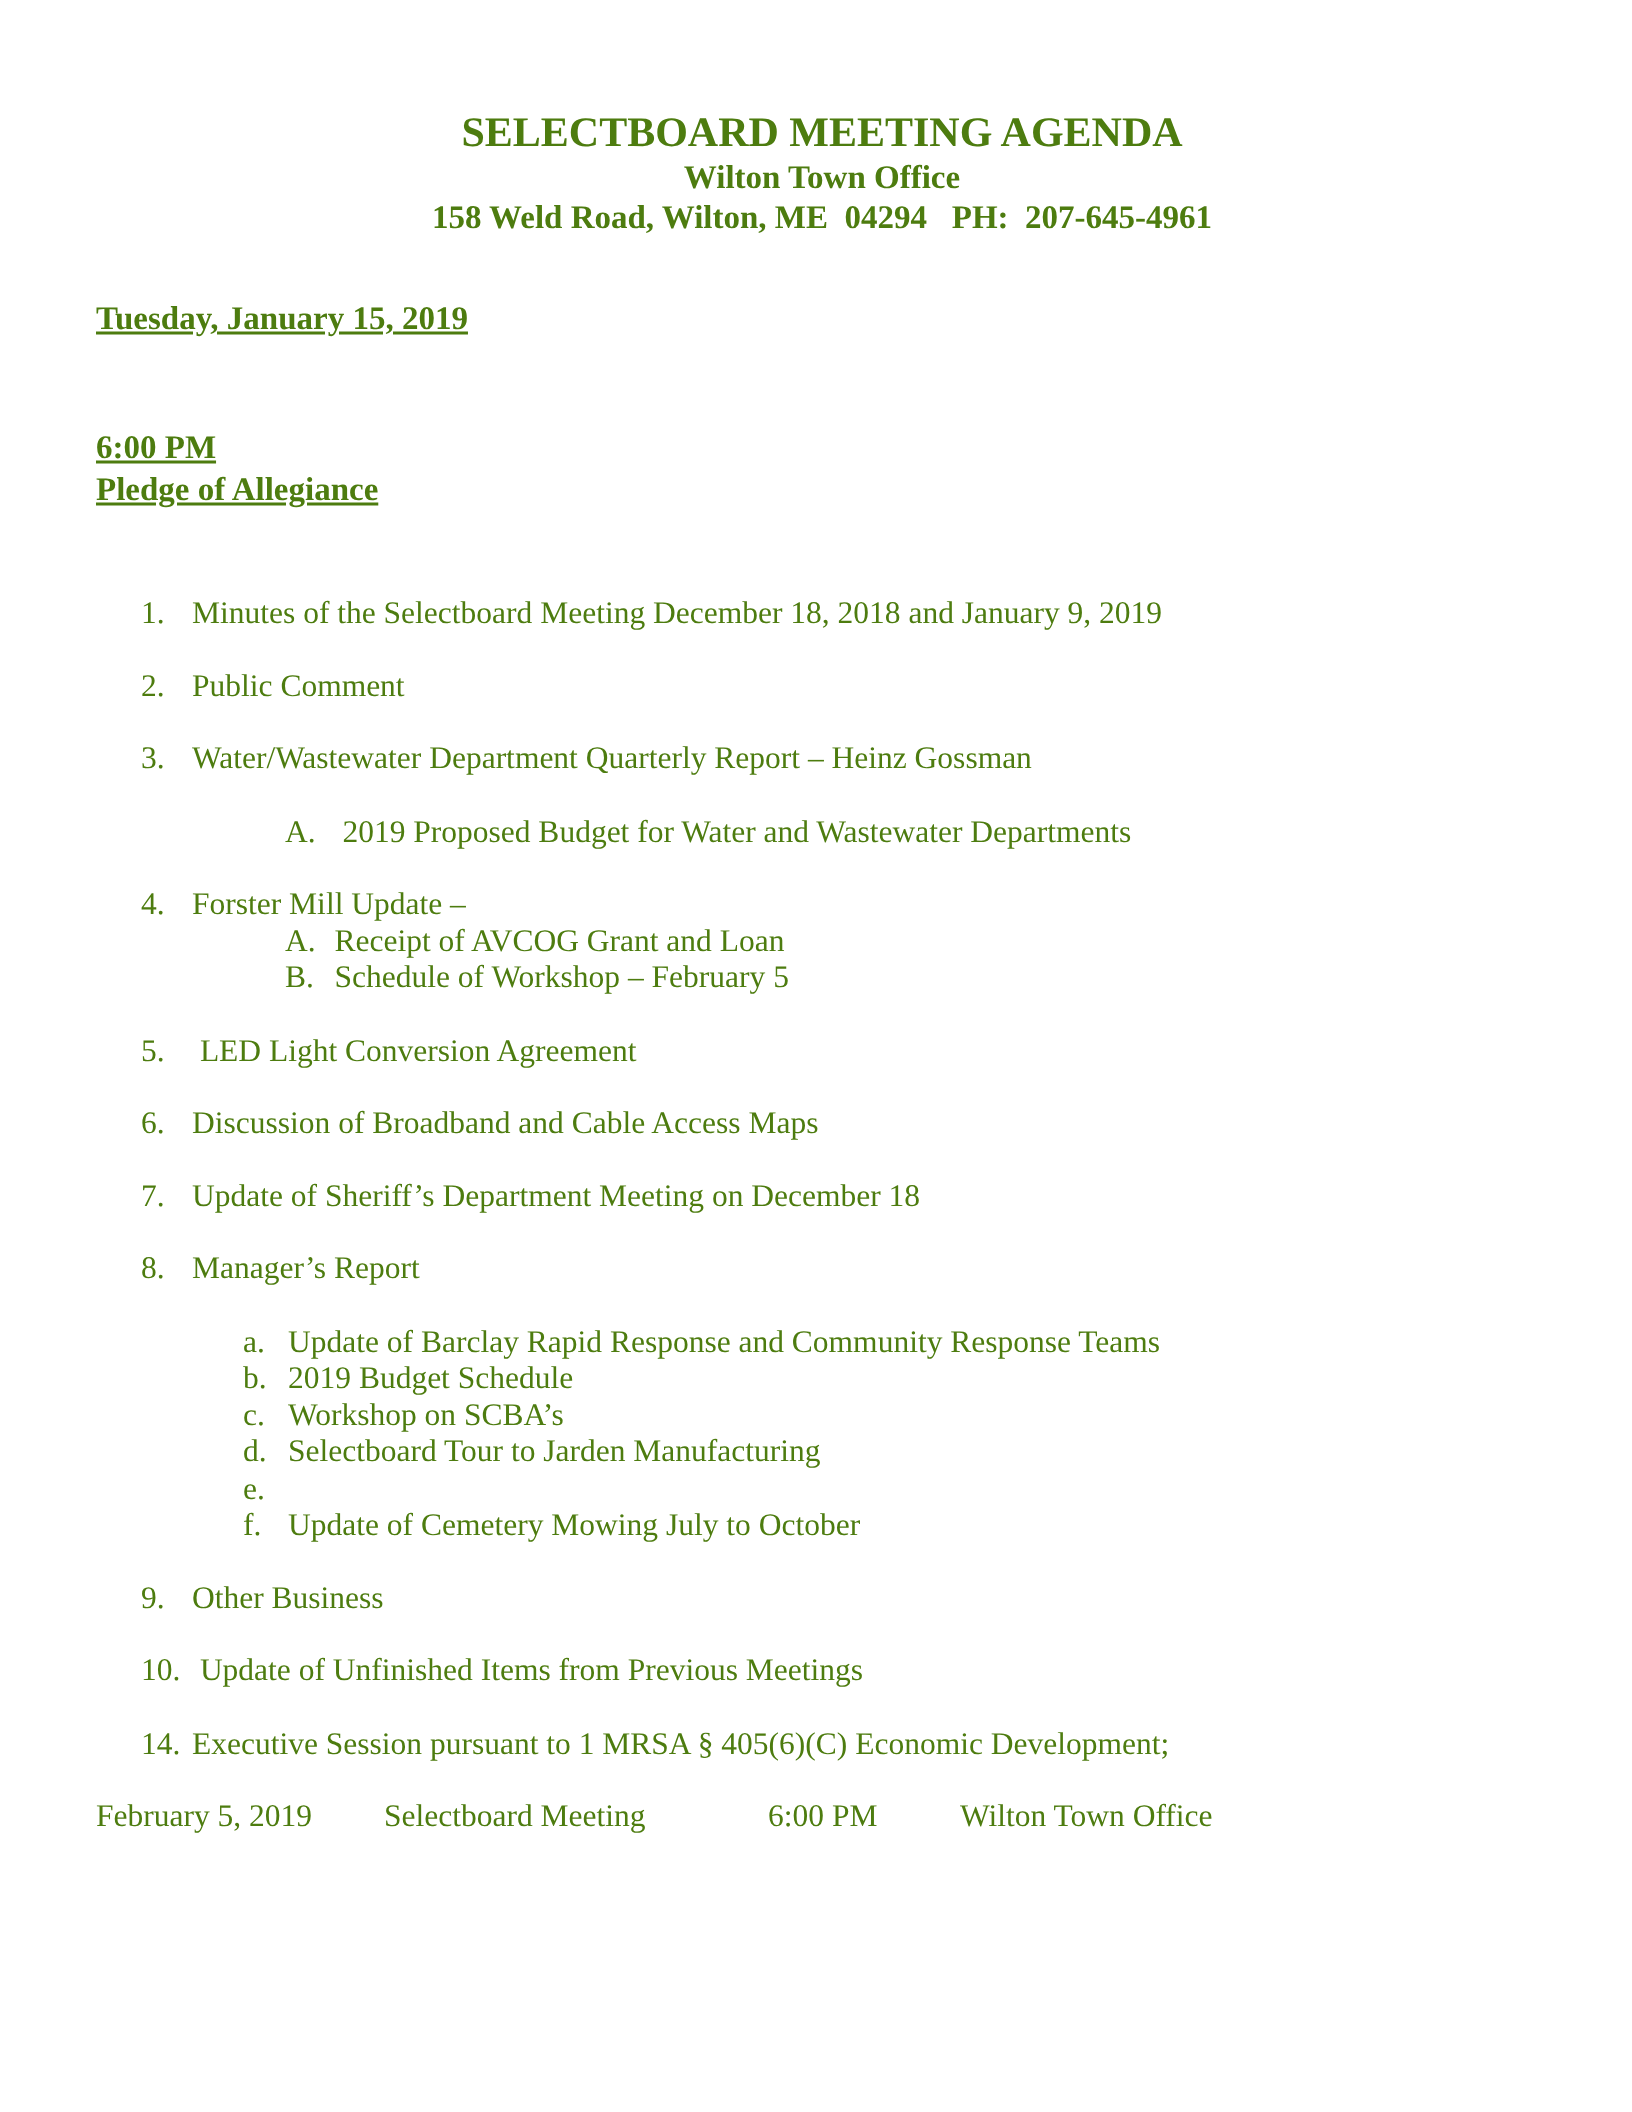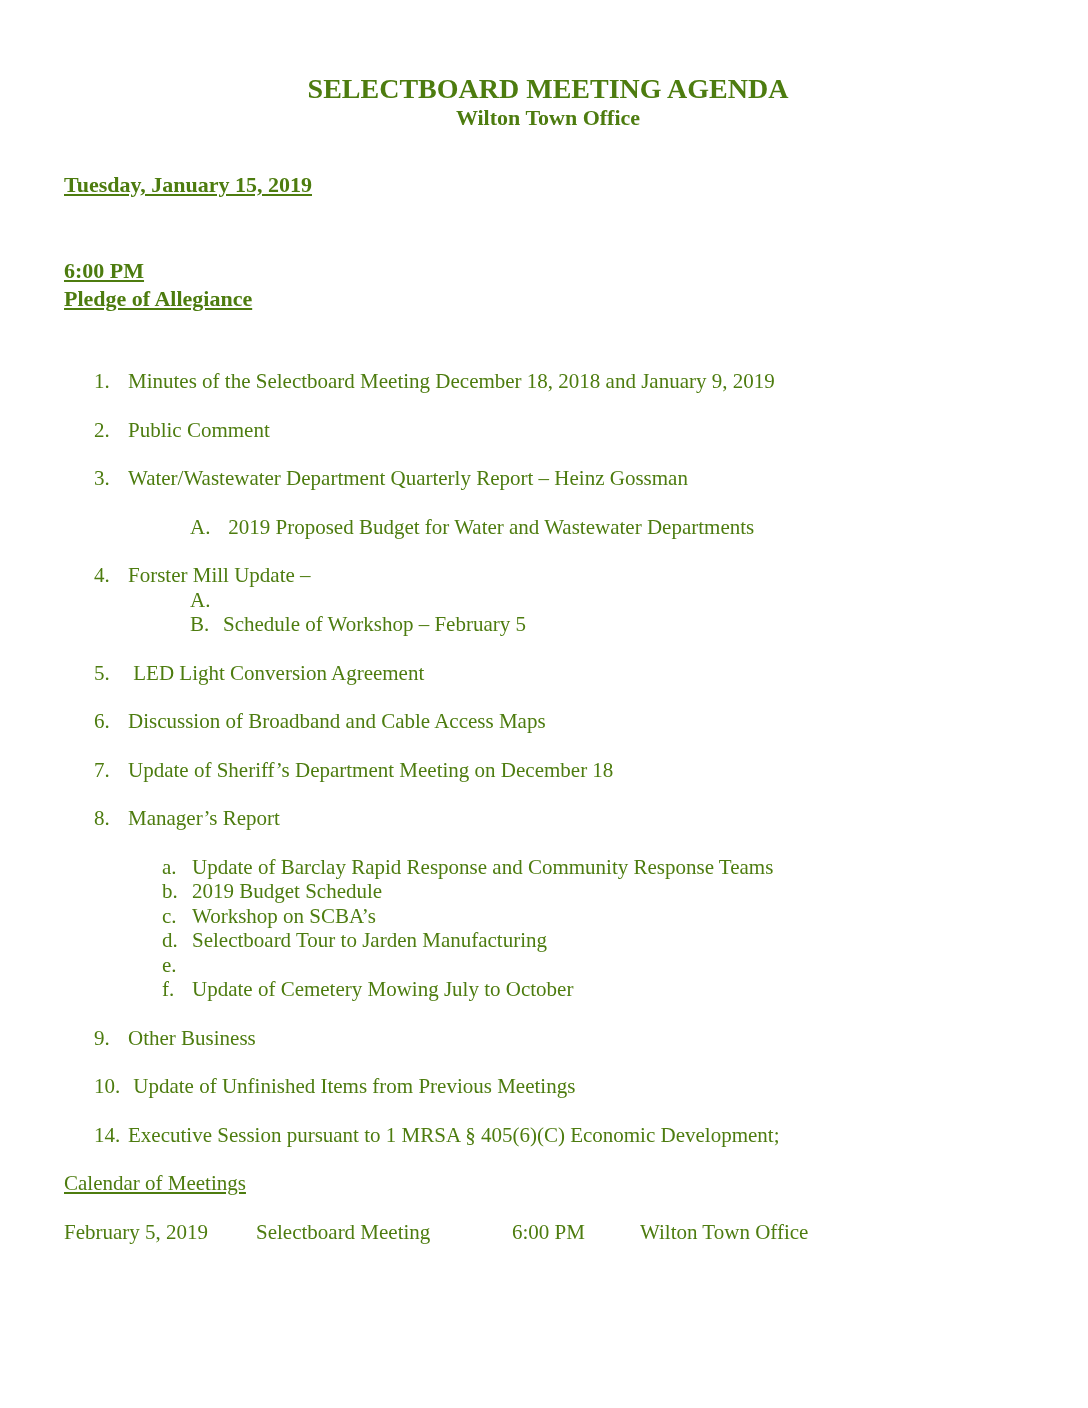--- a/index.html
+++ b/index.html
@@ -52,20 +52,21 @@
   .cal-loc   { flex: 1 1 auto; }
 </style>
 </head>
 <body>
 
 <div class="page">
 
   <div class="doc-header">
     <div class="doc-title">SELECTBOARD MEETING AGENDA</div>
     <div class="doc-sub">Wilton Town Office</div>
+    <div class="doc-sub pre">158 Weld Road, Wilton, ME  04294   PH:  207-645-4961</div>
   </div>
 
   <div class="doc-date">
     <span>Tuesday, January 15, 2019</span>
   </div>
 
   <div class="time-block">
     <div><span>6:00 PM</span></div>
     <div><span>Pledge of Allegiance</span></div>
   </div>
@@ -88,20 +89,21 @@
     <span class="marker">A.</span>
     <span class="txt pre"> 2019 Proposed Budget for Water and Wastewater Departments</span>
   </div>
 
   <div class="item mt">
     <span class="num">4.</span>
     <span class="txt pre">Forster Mill Update –</span>
   </div>
   <div class="sub-upper">
     <span class="marker">A.</span>
+    <span class="txt pre">Receipt of AVCOG Grant and Loan</span>
   </div>
   <div class="sub-upper">
     <span class="marker">B.</span>
     <span class="txt pre">Schedule of Workshop – February 5</span>
   </div>
 
   <div class="item mt">
     <span class="num">5.</span>
     <span class="txt pre"> LED Light Conversion Agreement</span>
   </div>
@@ -153,23 +155,20 @@
     <span class="num">10.</span>
     <span class="txt pre"> Update of Unfinished Items from Previous Meetings</span>
   </div>
 
   <div class="item mt">
     <span class="num">14.</span>
     <span class="txt pre">Executive Session pursuant to 1 MRSA § 405(6)(C) Economic Development;</span>
   </div>
 
 
-  <div class="cal-heading">
-    <span>Calendar of Meetings</span>
-  </div>
 
   <div class="cal-row">
     <span class="cal-date pre">February 5, 2019</span>
     <span class="cal-event pre">Selectboard Meeting</span>
     <span class="cal-time pre">6:00 PM</span>
     <span class="cal-loc pre">Wilton Town Office</span>
   </div>
 
 </div>
 

